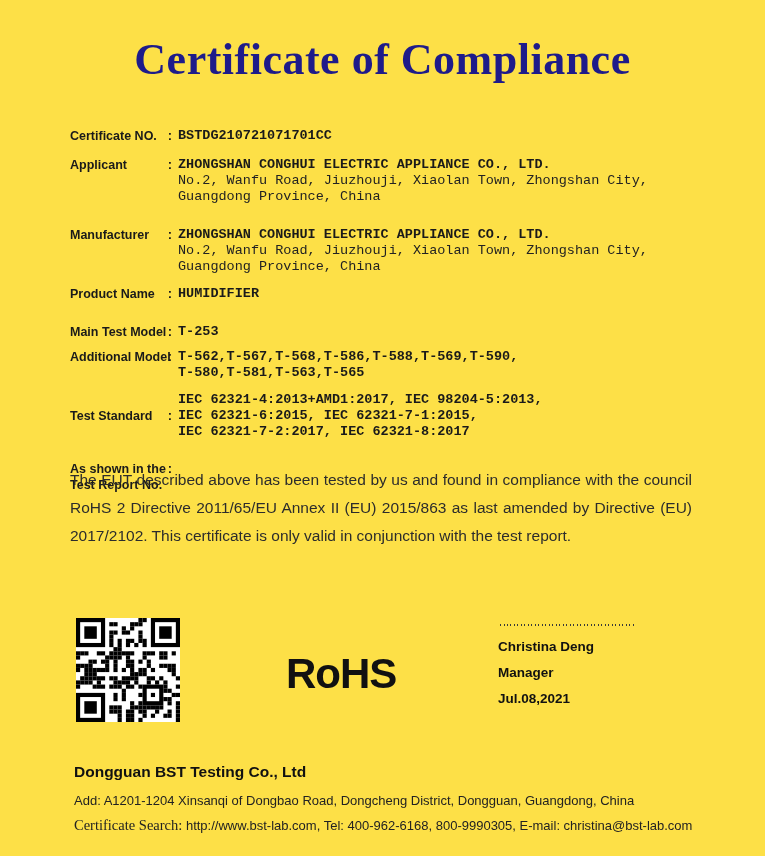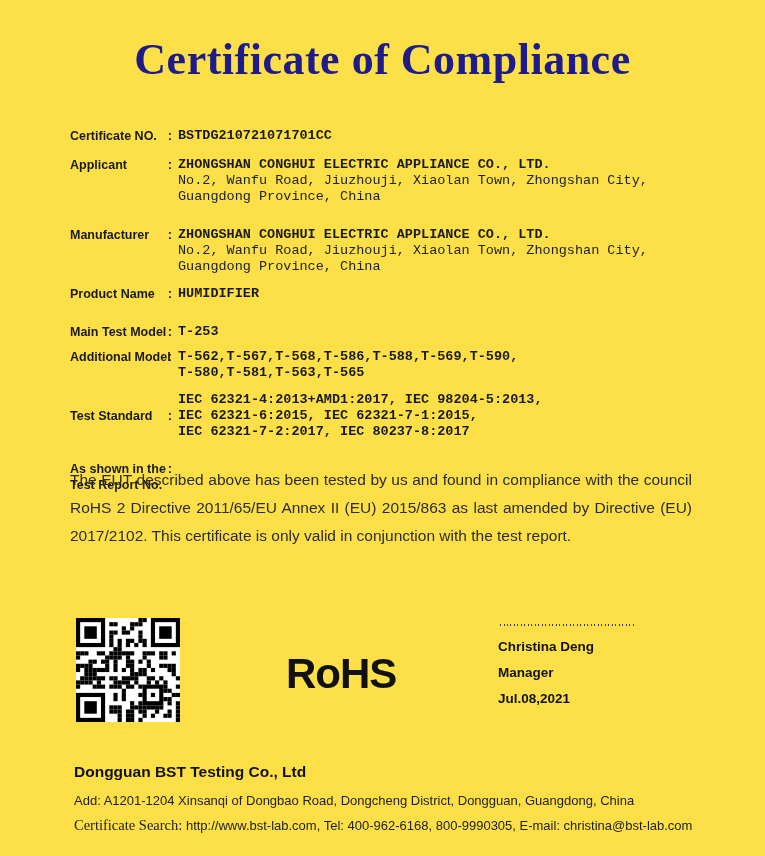--- a/index.html
+++ b/index.html
@@ -126,21 +126,21 @@
         <div class="vl b">T-580,T-581,T-563,T-565</div>
       </div>
     </div>
 
     <div class="row middle mt11">
       <div class="cell-label">Test Standard</div>
       <div class="cell-colon">:</div>
       <div class="cell-value">
         <div class="vl b">IEC 62321-4:2013+AMD1:2017, IEC 98204-5:2013,</div>
         <div class="vl b">IEC 62321-6:2015, IEC 62321-7-1:2015,</div>
-        <div class="vl b">IEC 62321-7-2:2017, IEC 80237-8:2017</div>
+        <div class="vl b">IEC 62321-7-2:2017, IEC 62321-8:2017</div>
       </div>
     </div>
 
     <div class="row mt21">
       <div class="cell-label">
         <div>As shown in the</div>
         <div>Test Report No.</div>
       </div>
       <div class="cell-colon">:</div>
     </div>

